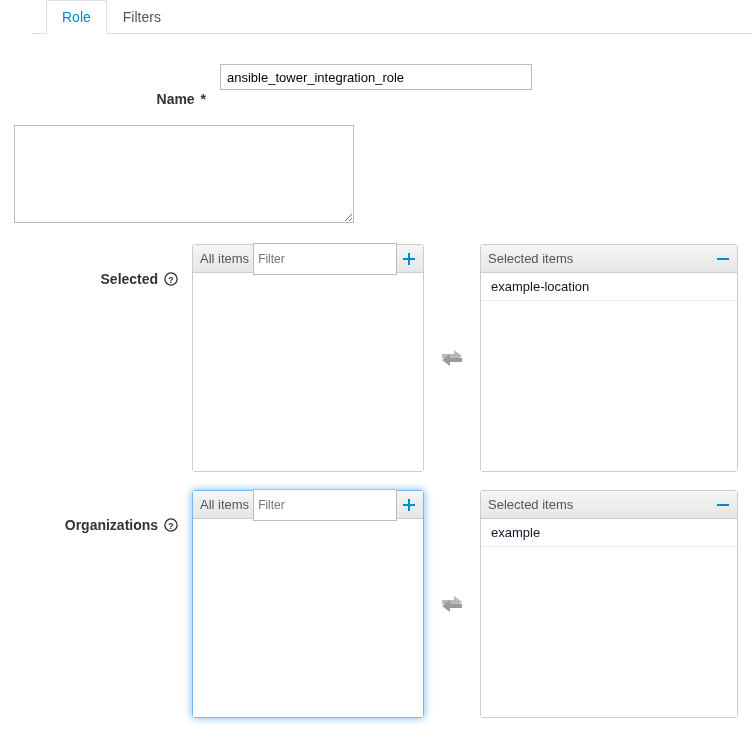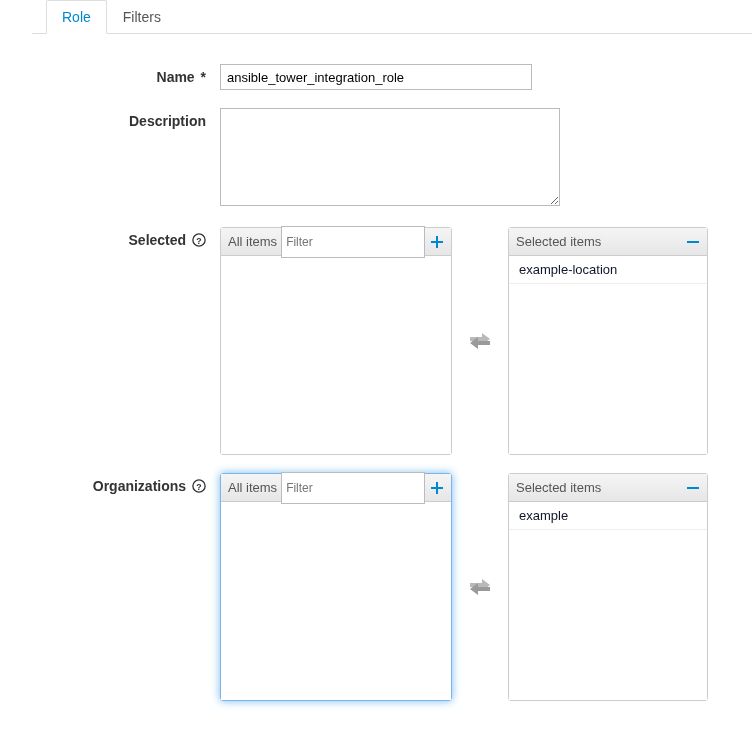--- a/index.html
+++ b/index.html
@@ -41,20 +41,21 @@
       display: flex;
       margin-bottom: 18px;
     }
     .form-label {
       width: 206px;
       text-align: right;
       padding-right: 14px;
       padding-top: 5px;
       color: #333;
       font-weight: 600;
+      margin-top: 22px;
     }
     .form-label .required {
       margin-left: 2px;
     }
     .form-control-wrap {
       flex: 0 0 auto;
     }
     input.text-input {
       width: 312px;
       height: 26px;
@@ -85,21 +86,21 @@
     .multiselect-wrap {
       display: flex;
       align-items: flex-start;
     }
     .ms-panel {
       width: 232px;
       border: 1px solid #ccc;
       border-radius: 3px;
     }
     .ms-panel.right {
-      width: 200px;
+      width: 258px;
     }
     .ms-panel.focused {
       box-shadow: 0 0 8px rgba(82, 168, 236, 0.8);
       border-color: #7ab5ef;
     }
     .ms-header {
       text-align: left;
       background: #ececec;
       background: linear-gradient(#f5f5f5, #e6e6e6);
       border-bottom: 1px solid #ccc;
@@ -172,23 +173,20 @@
     <div class="form-label">
       <span>Name</span>
       <span class="required">*</span>
     </div>
     <div class="form-control-wrap">
       <input class="text-input" type="text" value="ansible_tower_integration_role" style="">
     </div>
   </div>
 
   <div class="form-row">
-    <div class="form-label">
-      <span>Description</span>
-    </div>
     <div class="form-control-wrap">
       <textarea class="text-area" style=""></textarea>
     </div>
   </div>
 
   <div class="form-row">
     <div class="form-label">
       <span>Selected</span>
       <span class="help-icon">
         <svg width="14" height="14" viewBox="0 0 16 16">

